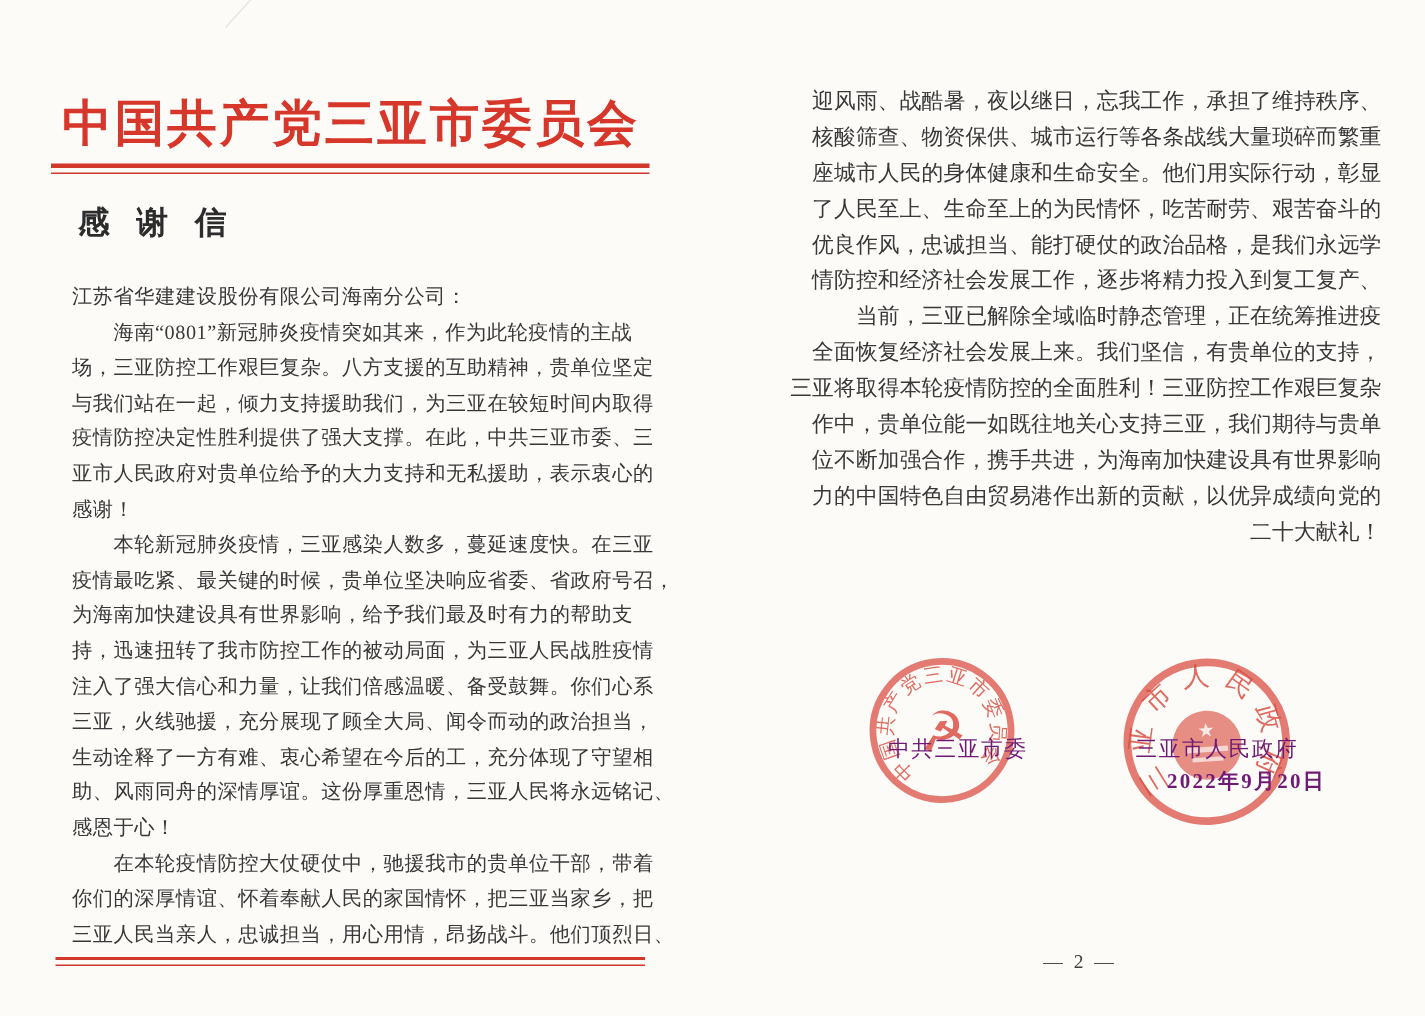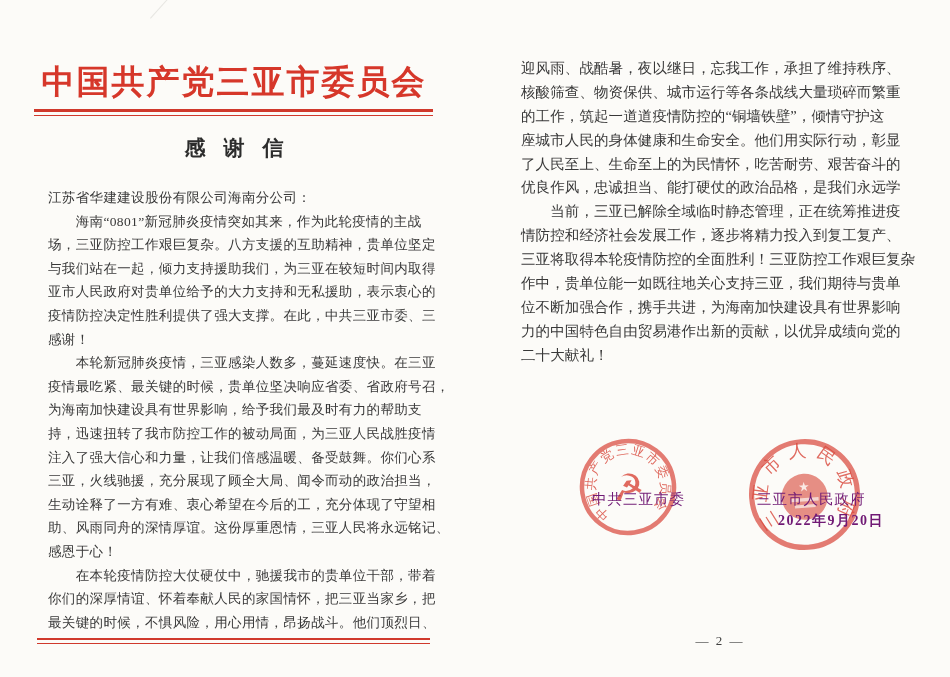--- a/index.html
+++ b/index.html
@@ -21,34 +21,34 @@
     color:#d6372a;letter-spacing:2px;white-space:nowrap;
   }
   .red-rule{
     position:absolute;height:3px;
     border-top:3px solid #d0392c;border-bottom:1px solid #d0392c;
   }
   .rule-header{left:34px;top:109px;width:399px;}
   .rule-footer{left:37px;top:638px;width:393px;border-top-width:2px;}
   .letter-title{
     position:absolute;left:34px;top:134px;width:400px;
-    text-align:center;font-size:21px;font-weight:bold;color:#2c2c2c;
+    text-align:left;font-size:21px;font-weight:bold;color:#2c2c2c;
     letter-spacing:18px;text-indent:18px;white-space:nowrap;
   }
   .body-left{
     position:absolute;left:48px;top:186px;width:395px;
     font-size:13.5px;letter-spacing:0.35px;
   }
   .body-left .line{height:23.6px;line-height:23.6px;white-space:nowrap;}
   
   .body-right{
     position:absolute;left:521px;top:57px;width:400px;
     font-size:14.5px;letter-spacing:0.1px;
   }
-  .body-right .line{height:23.9px;line-height:23.9px;white-space:nowrap;}
+  .body-right .line{height:23.9px;line-height:23.9px;white-space:nowrap;text-align:right;}
   .seal{position:absolute;}
   .seal-party{left:578px;top:437px;width:100px;height:100px;transform:rotate(-8deg);}
   .seal-gov{left:747px;top:437px;width:115px;height:115px;transform:rotate(-4deg);}
   .sig{
     position:absolute;color:#701a75;font-size:14.5px;
     letter-spacing:1px;white-space:nowrap;
   }
   .sig-party{left:592px;top:490px;}
   .sig-gov{left:757px;top:490px;}
   .sig-date{left:778px;top:512px;font-size:14px;letter-spacing:1.5px;font-weight:bold;}
@@ -65,47 +65,47 @@
   <div class="artifact"></div>
 
   <div class="org-title">中国共产党三亚市委员会</div>
   <div class="red-rule rule-header"></div>
   <div class="letter-title">感谢信</div>
   <div class="body-left" id="left-lines">
       <div class="line">江苏省华建建设股份有限公司海南分公司：</div>
       <div class="line">　　海南“0801”新冠肺炎疫情突如其来，作为此轮疫情的主战</div>
       <div class="line">场，三亚防控工作艰巨复杂。八方支援的互助精神，贵单位坚定</div>
       <div class="line">与我们站在一起，倾力支持援助我们，为三亚在较短时间内取得</div>
+      <div class="line">疫情防控决定性胜利提供了强大支撑。在此，中共三亚市委、三</div>
       <div class="line">亚市人民政府对贵单位给予的大力支持和无私援助，表示衷心的</div>
-      <div class="line">疫情防控决定性胜利提供了强大支撑。在此，中共三亚市委、三</div>
       <div class="line">感谢！</div>
       <div class="line">　　本轮新冠肺炎疫情，三亚感染人数多，蔓延速度快。在三亚</div>
       <div class="line">疫情最吃紧、最关键的时候，贵单位坚决响应省委、省政府号召，</div>
       <div class="line">为海南加快建设具有世界影响，给予我们最及时有力的帮助支</div>
       <div class="line">持，迅速扭转了我市防控工作的被动局面，为三亚人民战胜疫情</div>
       <div class="line">注入了强大信心和力量，让我们倍感温暖、备受鼓舞。你们心系</div>
       <div class="line">三亚，火线驰援，充分展现了顾全大局、闻令而动的政治担当，</div>
       <div class="line">生动诠释了一方有难、衷心希望在今后的工，充分体现了守望相</div>
       <div class="line">助、风雨同舟的深情厚谊。这份厚重恩情，三亚人民将永远铭记、</div>
       <div class="line">感恩于心！</div>
       <div class="line">　　在本轮疫情防控大仗硬仗中，驰援我市的贵单位干部，带着</div>
       <div class="line">你们的深厚情谊、怀着奉献人民的家国情怀，把三亚当家乡，把</div>
-      <div class="line">最关键的时候，不惧风险，用心用情，昂扬战斗。他们顶烈日、</div>
+      <div class="line">三亚人民当亲人，忠诚担当，用心用情，昂扬战斗。他们顶烈日、</div>
     </div>
   <div class="red-rule rule-footer"></div>
 
   <div class="body-right" id="right-lines">
       <div class="line">迎风雨、战酷暑，夜以继日，忘我工作，承担了维持秩序、</div>
       <div class="line">核酸筛查、物资保供、城市运行等各条战线大量琐碎而繁重</div>
-      <div class="line">的工作，筑起一道道疫情防控的“铜墙铁壁”，倾情守护这</div>
       <div class="line">座城市人民的身体健康和生命安全。他们用实际行动，彰显</div>
       <div class="line">了人民至上、生命至上的为民情怀，吃苦耐劳、艰苦奋斗的</div>
       <div class="line">优良作风，忠诚担当、能打硬仗的政治品格，是我们永远学</div>
+      <div class="line">情防控和经济社会发展工作，逐步将精力投入到复工复产、</div>
       <div class="line">　　当前，三亚已解除全域临时静态管理，正在统筹推进疫</div>
-      <div class="line">情防控和经济社会发展工作，逐步将精力投入到复工复产、</div>
+      <div class="line">全面恢复经济社会发展上来。我们坚信，有贵单位的支持，</div>
       <div class="line">三亚将取得本轮疫情防控的全面胜利！三亚防控工作艰巨复杂</div>
       <div class="line">作中，贵单位能一如既往地关心支持三亚，我们期待与贵单</div>
       <div class="line">位不断加强合作，携手共进，为海南加快建设具有世界影响</div>
       <div class="line">力的中国特色自由贸易港作出新的贡献，以优异成绩向党的</div>
       <div class="line">二十大献礼！</div>
     </div>
 
   <svg class="seal seal-party" viewBox="0 0 100 100">
     <circle cx="50" cy="50" r="46" fill="none" stroke="#d94a3e" stroke-width="4.5" opacity="0.72"></circle>
     <path id="ring-party" d="M 26.7,73.3 A 33,33 0 1 1 73.3,73.3" fill="none"></path>

